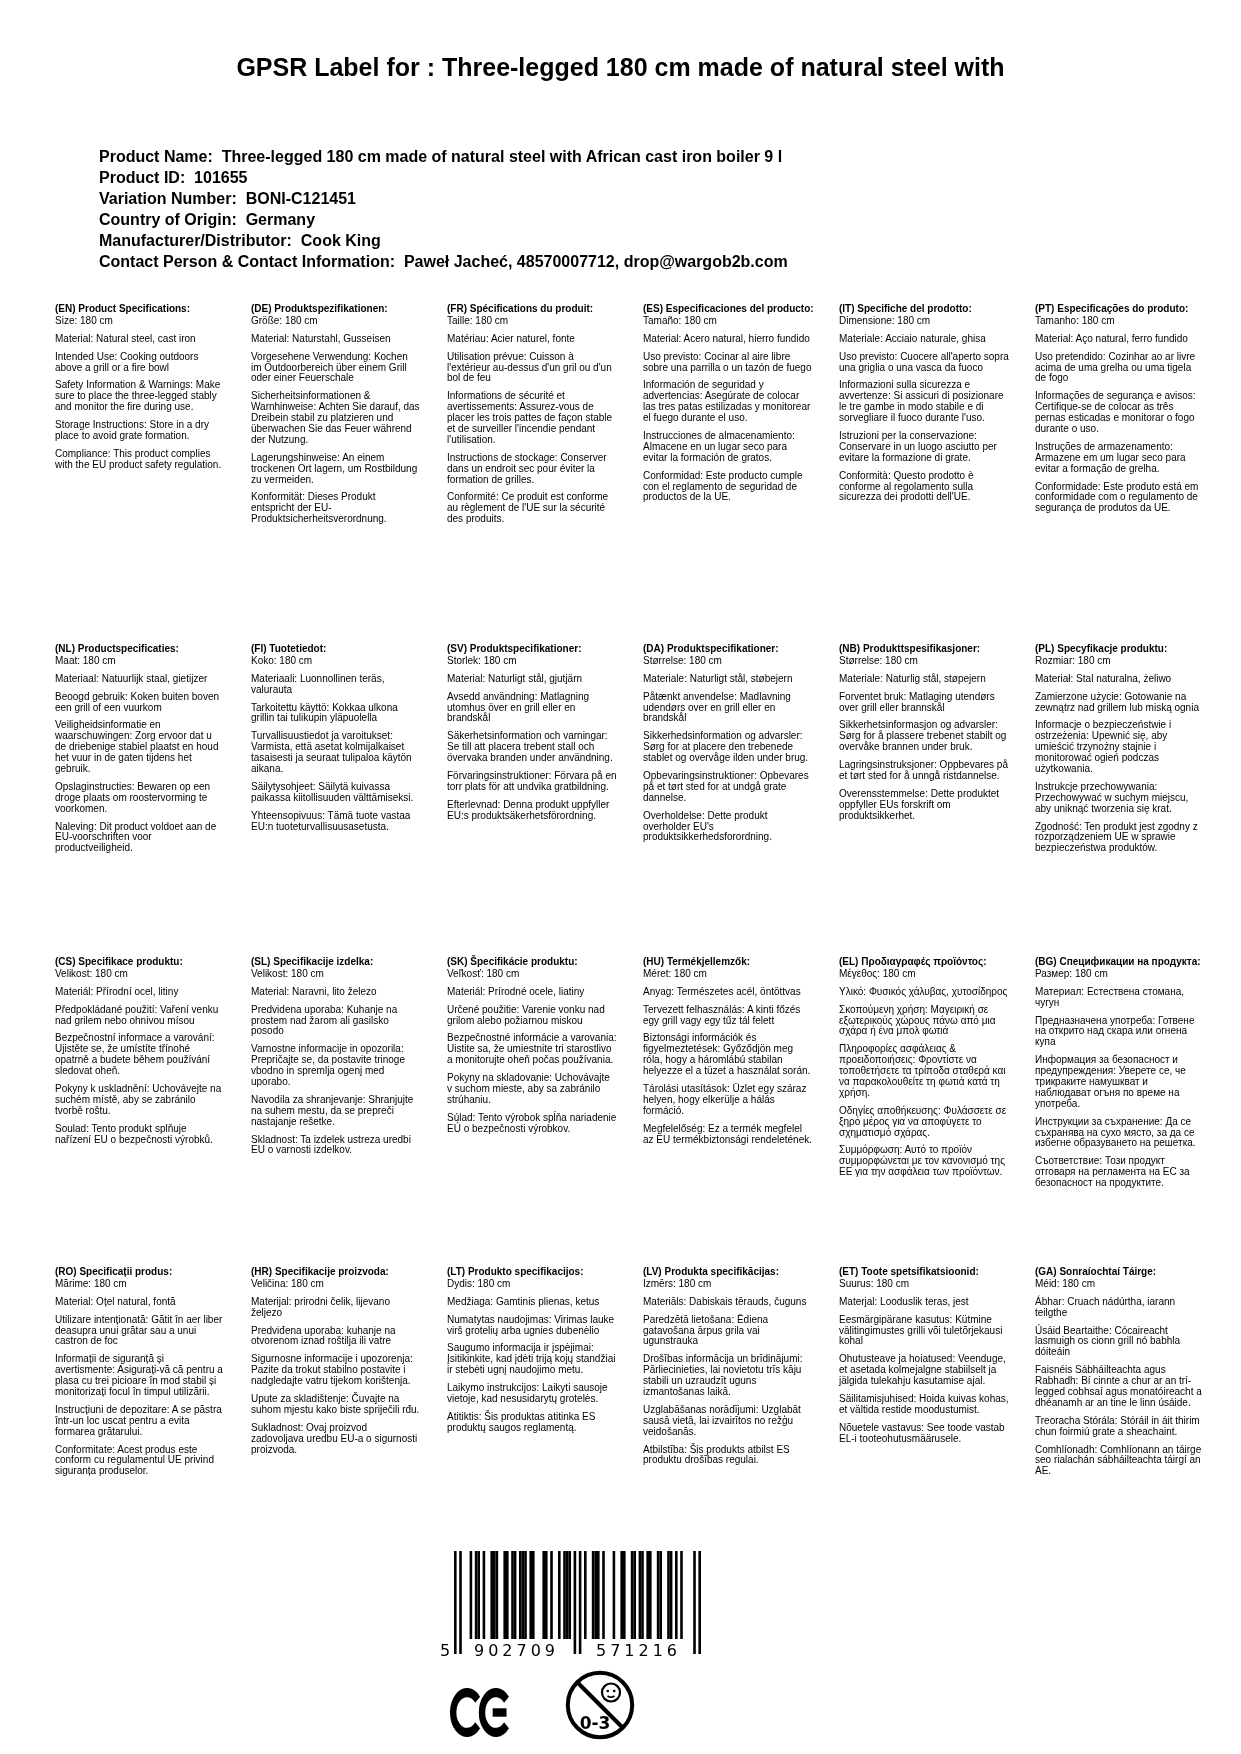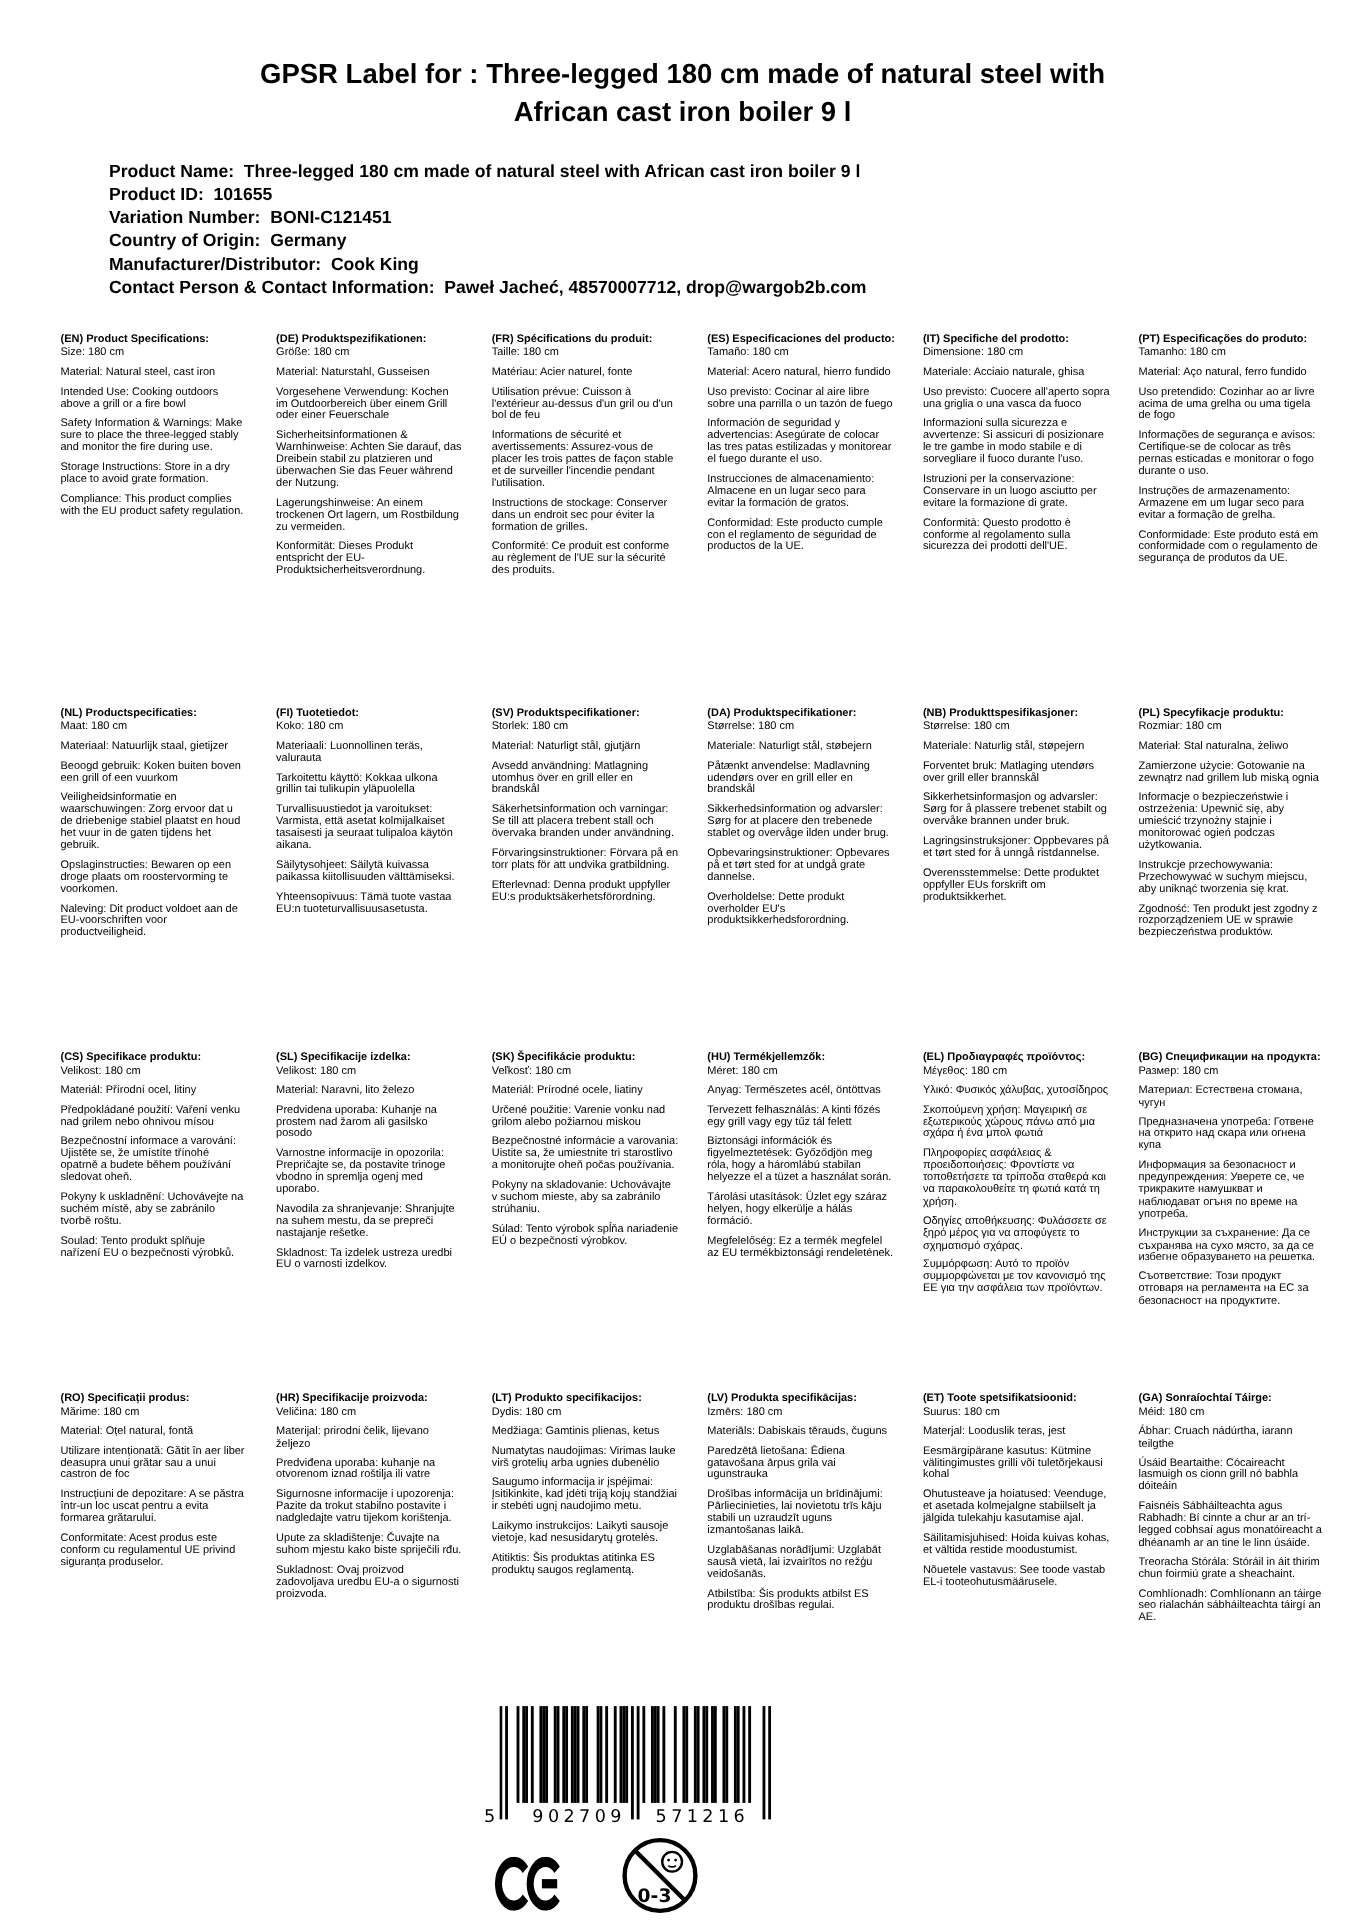--- a/index.html
+++ b/index.html
@@ -56,33 +56,32 @@
   }
   .barcode-svg { position: absolute; left: 14px; top: 0; }
   .bc-digit {
     position: absolute;
     top: 90px;
     font-size: 16px;
     font-family: "DejaVu Sans", sans-serif;
     background: #fff;
   }
   .bc-first { left: 0px; }
-  .bc-g1 { left: 24px; width: 105px; text-align: right; letter-spacing: 4px; }
+  .bc-g1 { left: 24px; width: 105px; text-align: center; letter-spacing: 4px; }
   .bc-g2 { left: 146px; width: 105px; text-align: center; letter-spacing: 4px; }
   .ce-mark { position: absolute; left: 450px; top: 1688px; }
   .age-mark { position: absolute; left: 564px; top: 1669px; }
 </style>
 </head>
 <body>
 
 <div class="page">
 
   <div class="doc-title">
     <div>GPSR Label for : Three-legged 180 cm made of natural steel with</div>
-    <div>African cast iron boiler 9 l</div>
   </div>
 
   <div class="product-info">
       <div class="info-row"><span class="info-label">Product Name:</span><span class="info-value">&nbsp; Three-legged 180 cm made of natural steel with African cast iron boiler 9 l</span></div>
       <div class="info-row"><span class="info-label">Product ID:</span><span class="info-value">&nbsp; 101655</span></div>
       <div class="info-row"><span class="info-label">Variation Number:</span><span class="info-value">&nbsp; BONI-C121451</span></div>
       <div class="info-row"><span class="info-label">Country of Origin:</span><span class="info-value">&nbsp; Germany</span></div>
       <div class="info-row"><span class="info-label">Manufacturer/Distributor:</span><span class="info-value">&nbsp; Cook King</span></div>
       <div class="info-row"><span class="info-label">Contact Person &amp; Contact Information:</span><span class="info-value">&nbsp; Paweł Jacheć, 48570007712, drop@wargob2b.com</span></div>
     </div>
@@ -248,20 +247,21 @@
         <p class="spec-par">Предназначена употреба: Готвене на открито над скара или огнена купа</p>
         <p class="spec-par">Информация за безопасност и предупреждения: Уверете се, че трикраките намушкват и наблюдават огъня по време на употреба.</p>
         <p class="spec-par">Инструкции за съхранение: Да се съхранява на сухо място, за да се избегне образуването на решетка.</p>
         <p class="spec-par">Съответствие: Този продукт отговаря на регламента на ЕС за безопасност на продуктите.</p>
       </div>
       <div class="spec-block">
         <div class="spec-heading">(RO) Specificații produs:</div>
         <p class="spec-par">Mărime: 180 cm</p>
         <p class="spec-par">Material: Oțel natural, fontă</p>
         <p class="spec-par">Utilizare intenționată: Gătit în aer liber deasupra unui grătar sau a unui castron de foc</p>
+        <p class="spec-par">Informații de siguranță și avertismente: Asigurați-vă că pentru a plasa cu trei picioare în mod stabil și monitorizați focul în timpul utilizării.</p>
         <p class="spec-par">Instrucțiuni de depozitare: A se păstra într-un loc uscat pentru a evita formarea grătarului.</p>
         <p class="spec-par">Conformitate: Acest produs este conform cu regulamentul UE privind siguranța produselor.</p>
       </div>
       <div class="spec-block">
         <div class="spec-heading">(HR) Specifikacije proizvoda:</div>
         <p class="spec-par">Veličina: 180 cm</p>
         <p class="spec-par">Materijal: prirodni čelik, lijevano željezo</p>
         <p class="spec-par">Predviđena uporaba: kuhanje na otvorenom iznad roštilja ili vatre</p>
         <p class="spec-par">Sigurnosne informacije i upozorenja: Pazite da trokut stabilno postavite i nadgledajte vatru tijekom korištenja.</p>
         <p class="spec-par">Upute za skladištenje: Čuvajte na suhom mjestu kako biste spriječili rđu.</p>

